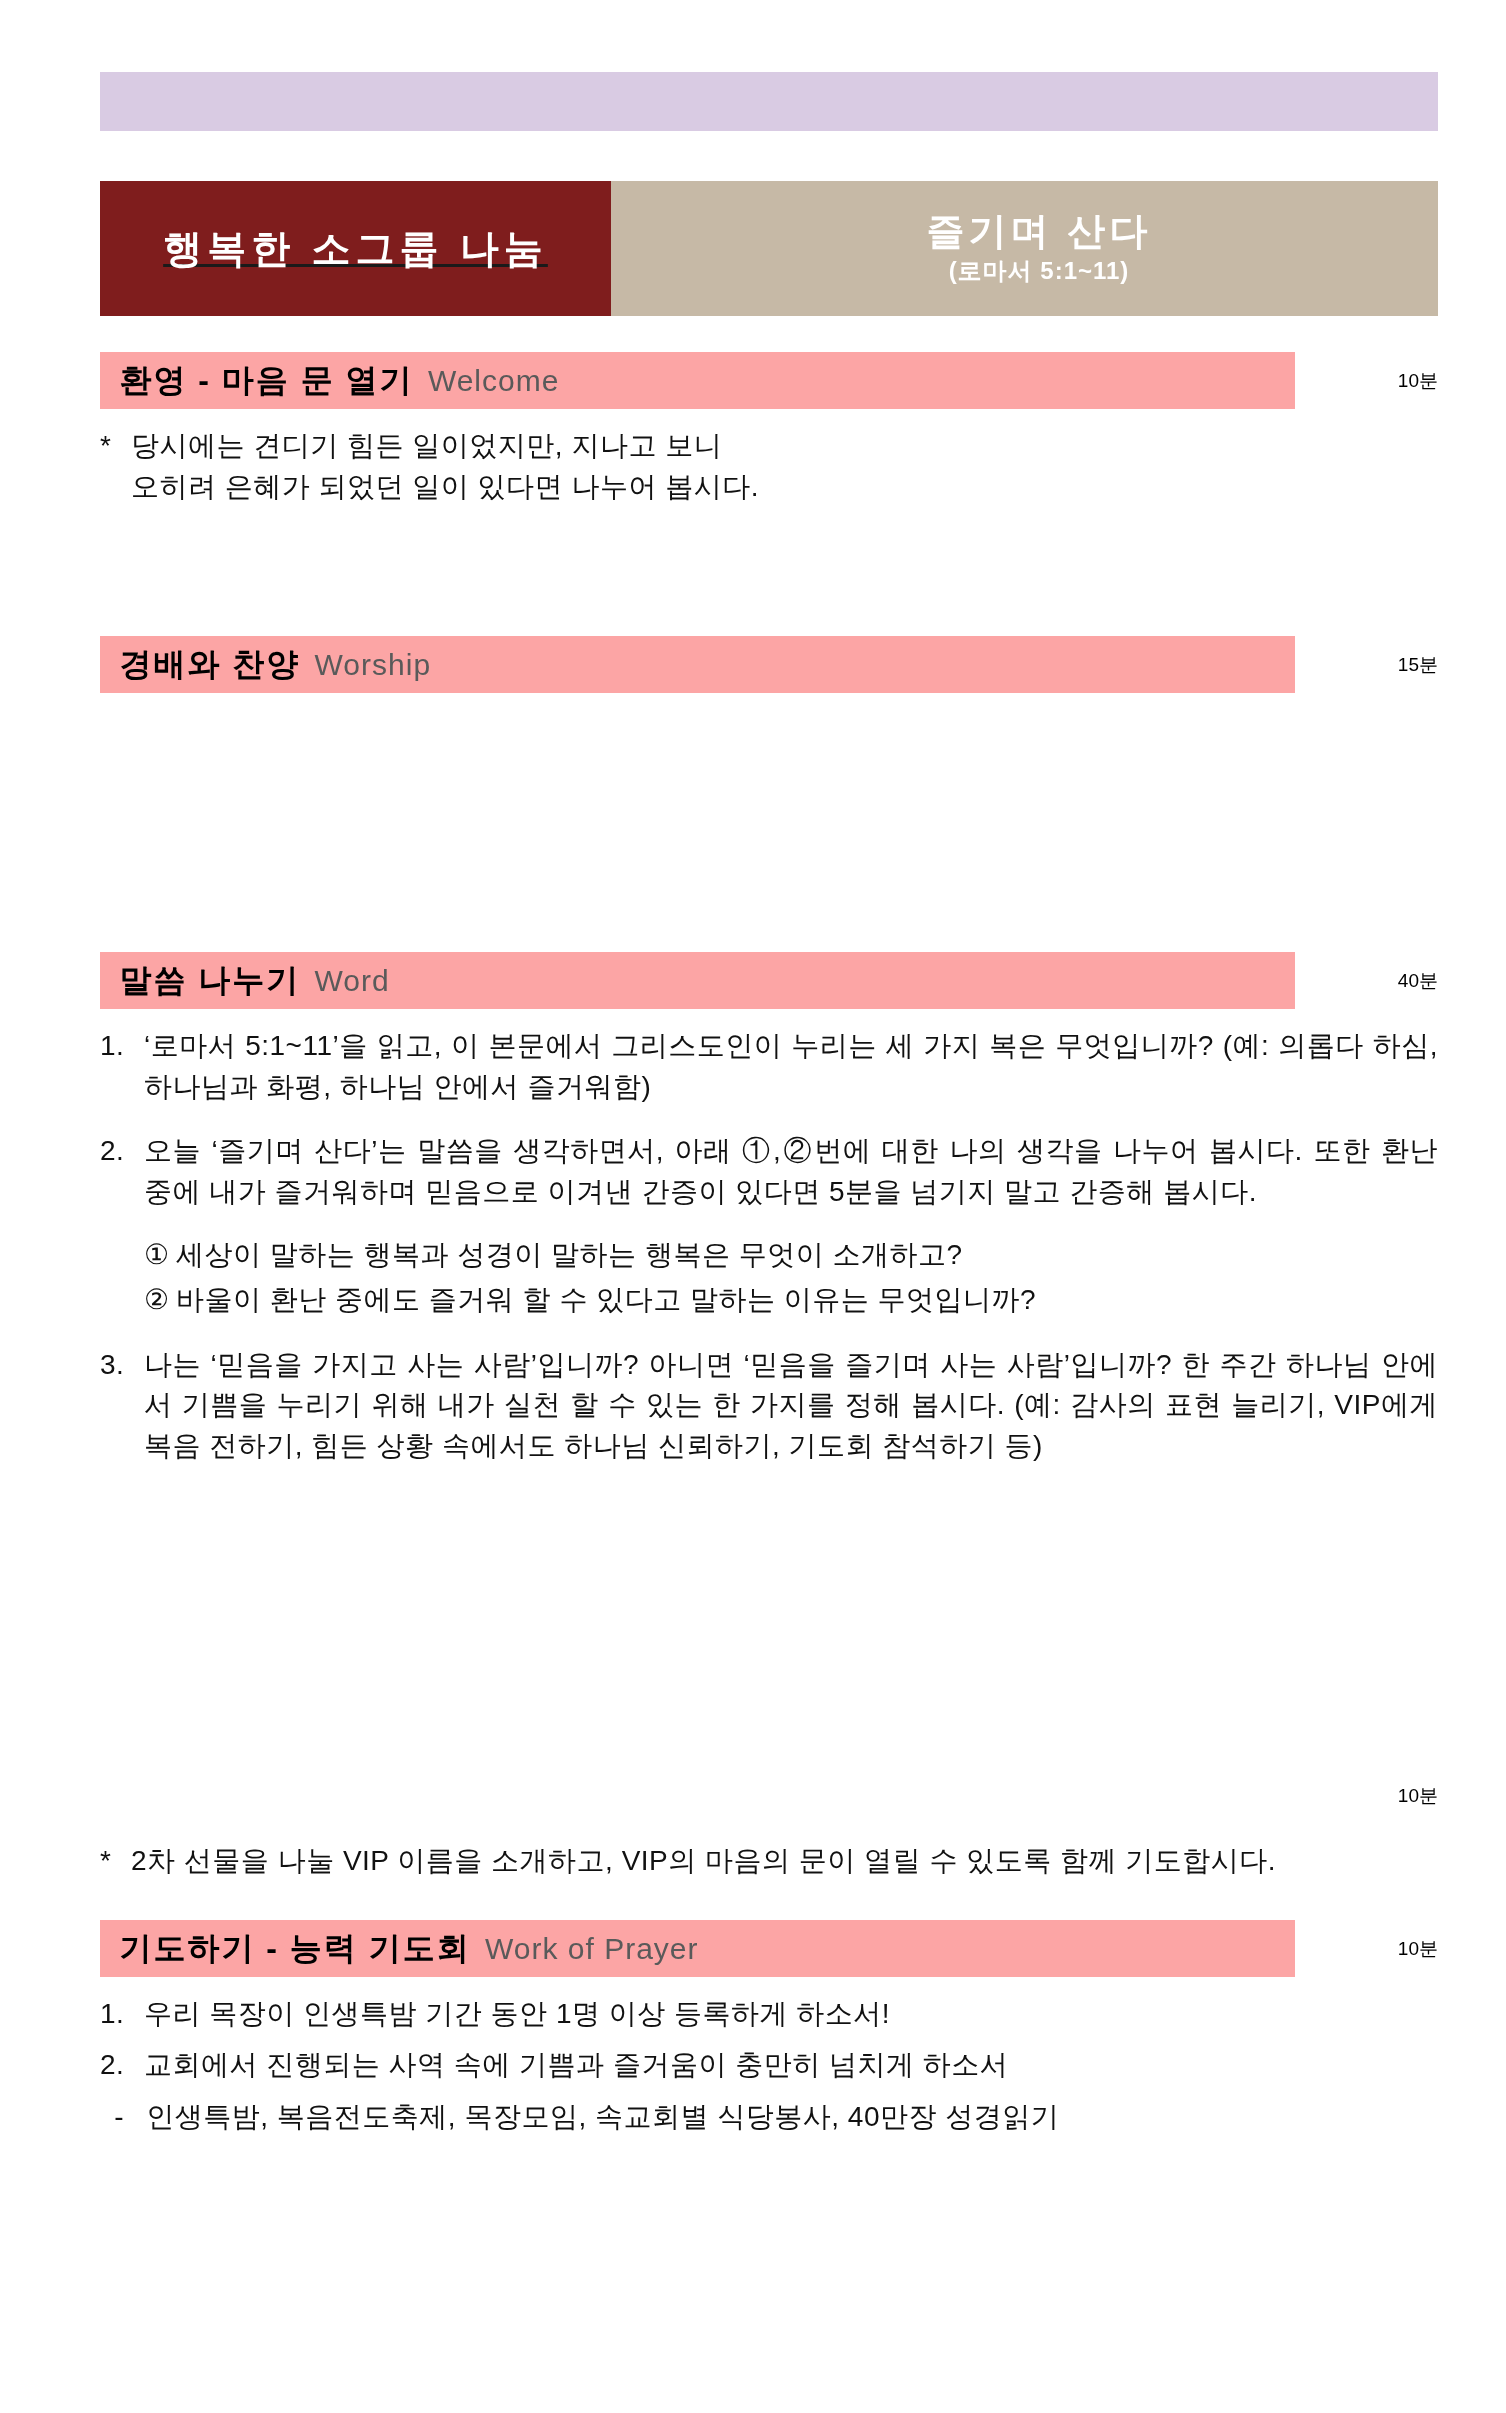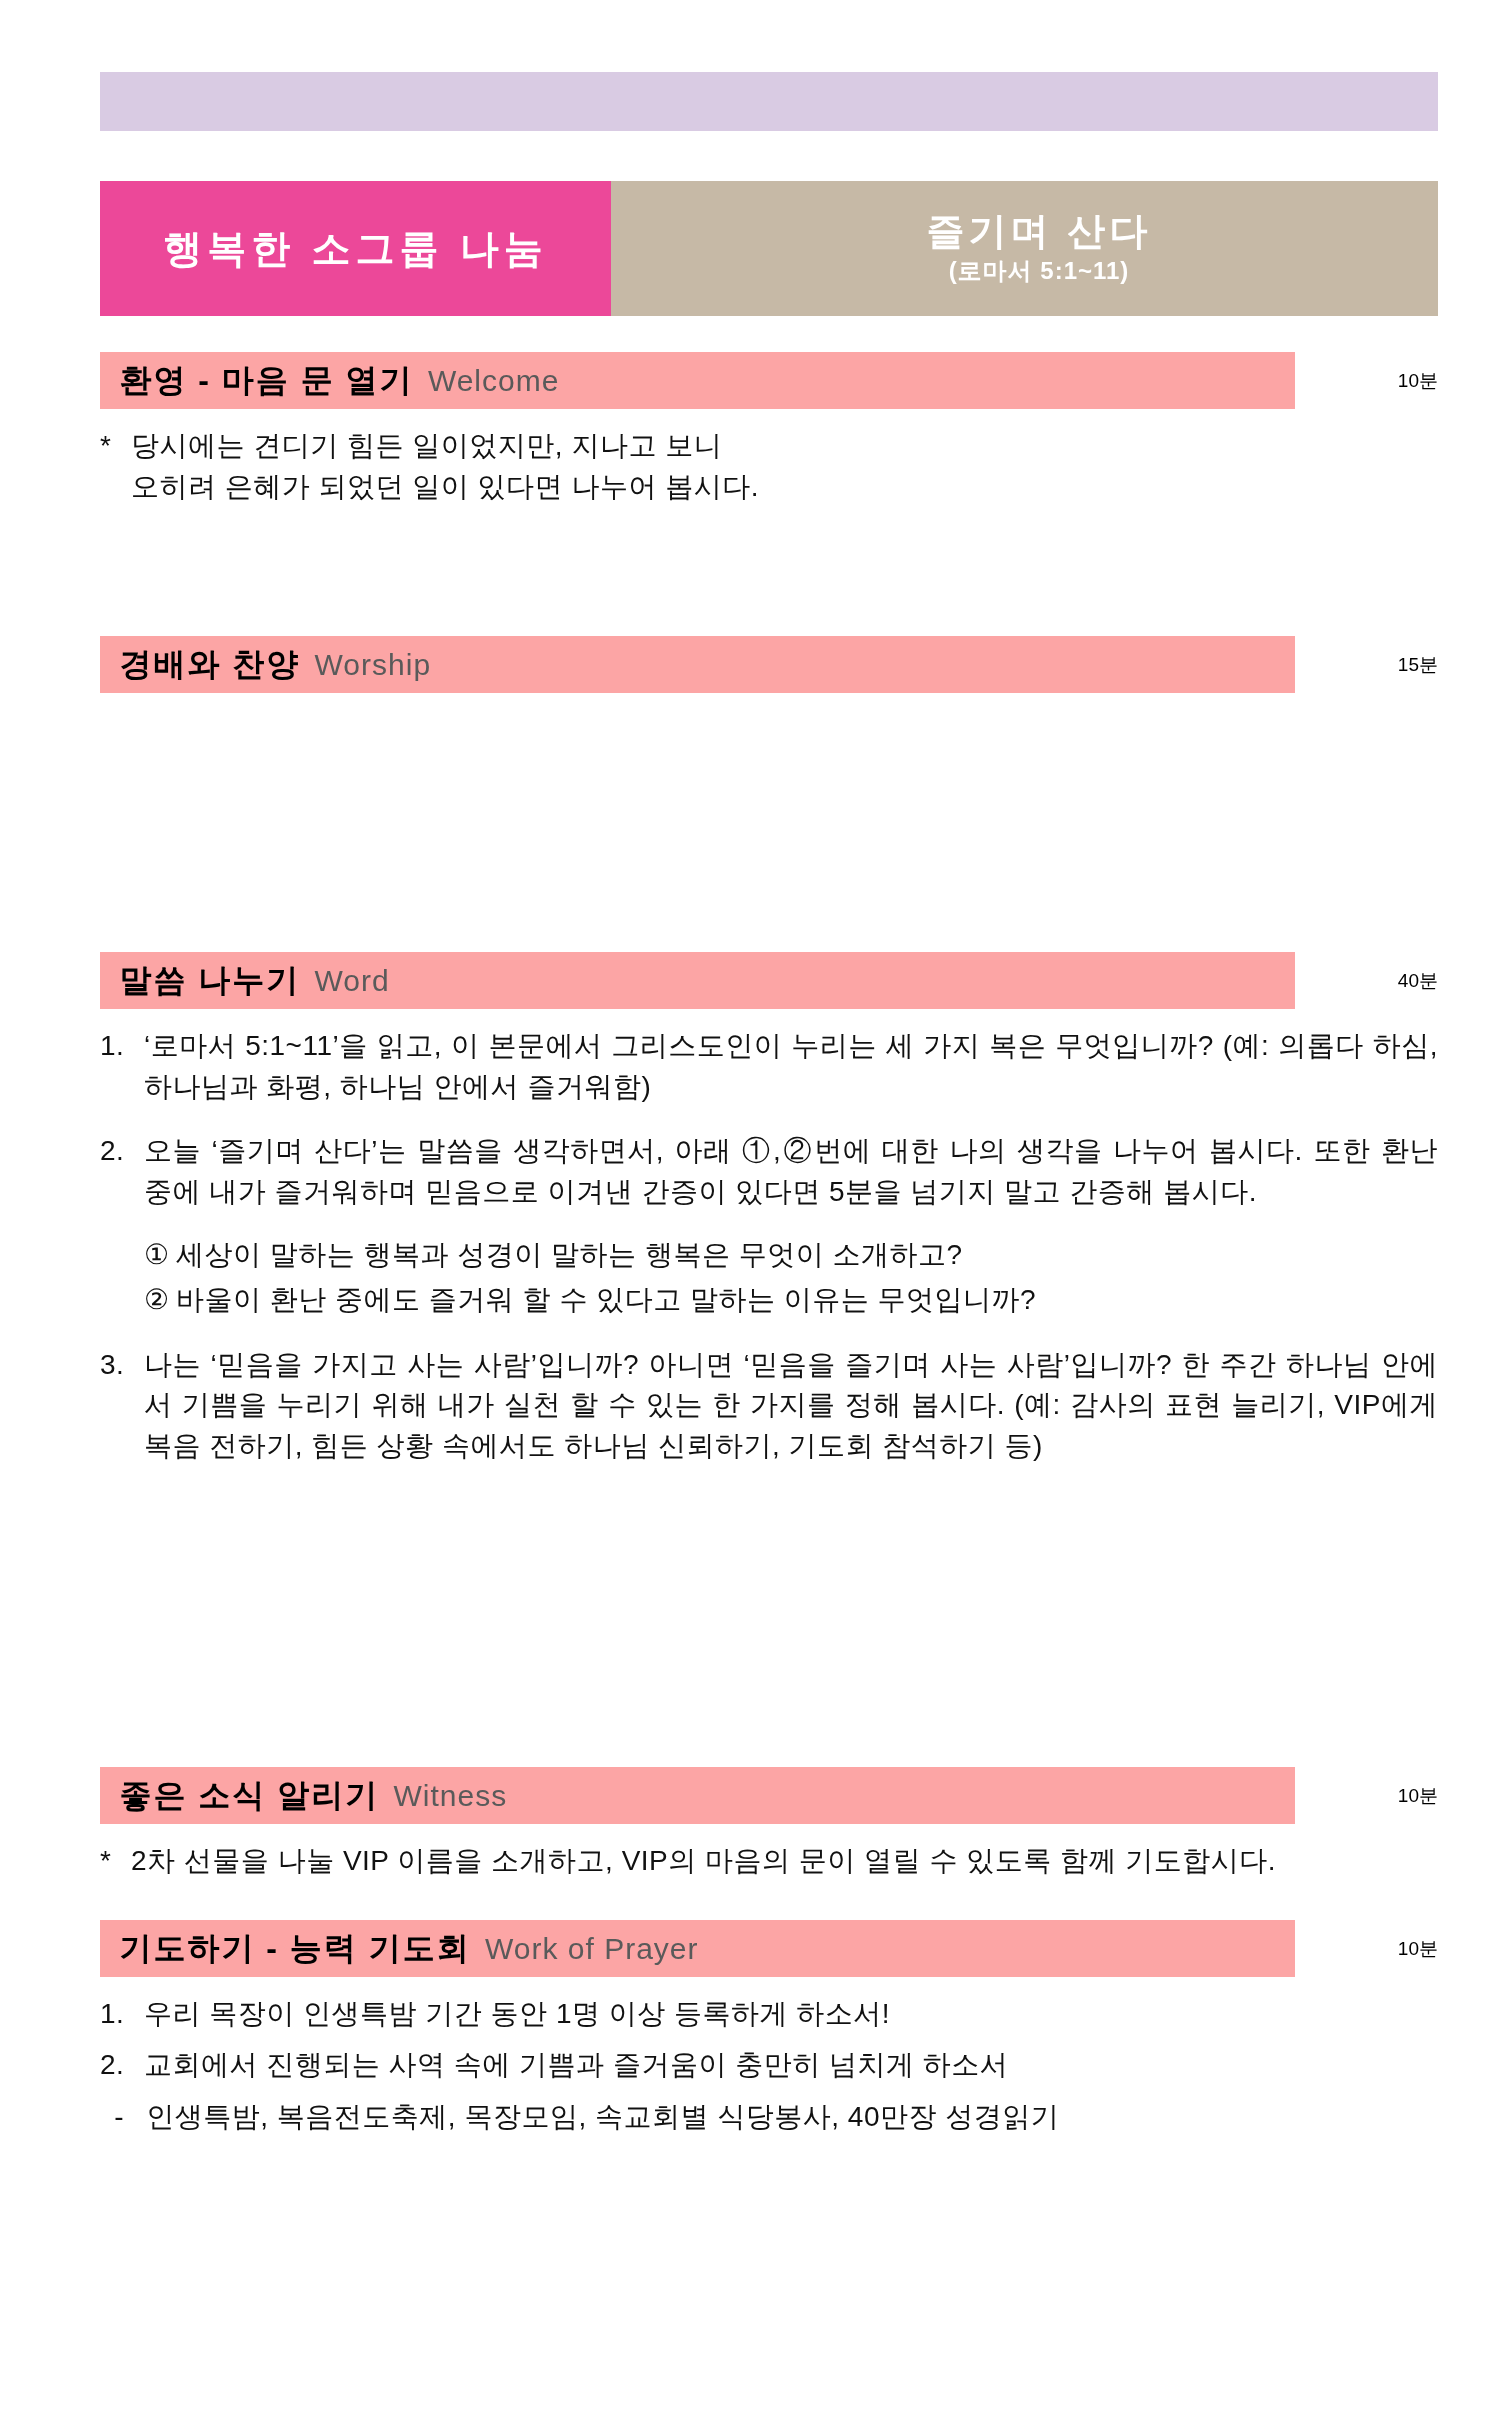--- a/index.html
+++ b/index.html
@@ -34,24 +34,25 @@
   .title-row {
     position: absolute;
     left: 100px;
     top: 181px;
     width: 1338px;
     height: 135px;
     display: flex;
   }
   .title-left {
     width: 511px;
-    background: #ec4899;
+    background: #7f1d1d;
     display: flex;
     align-items: center;
     justify-content: center;
+    text-decoration: underline;
   }
   .title-left span {
     color: #ffffff;
     font-size: 39px;
     font-weight: bold;
     letter-spacing: 5.1px;
   }
   .title-right {
     flex: 1;
     background: #c6b9a6;
@@ -236,24 +237,20 @@
     <div class="body-text" style="margin-top:23.5px;">
       <div class="indent-hang">
         <div class="marker">3.</div>
         <div class="content just">나는 ‘믿음을 가지고 사는 사람’입니까? 아니면 ‘믿음을 즐기며 사는 사람’입니까? 한 주간 하나님 안에서 기쁨을 누리기 위해 내가 실천 할 수 있는 한 가지를 정해 봅시다. (예: 감사의 표현 늘리기, VIP에게 복음 전하기, 힘든 상황 속에서도 하나님 신뢰하기, 기도회 참석하기 등)</div>
       </div>
     </div>
   </div>
 
   <div class="section" style="top: 1767px;">
     <div class="sec-head">
-      <div class="sec-bar">
-        <span class="ko">좋은 소식 알리기</span>
-        <span class="en">Witness</span>
-      </div>
       <div class="sec-time">10분</div>
     </div>
     <div class="body-text para">
       <div class="indent-hang">
         <div class="marker star">*</div>
         <div class="content just">2차 선물을 나눌 VIP 이름을 소개하고, VIP의 마음의 문이 열릴 수 있도록 함께 기도합시다.</div>
       </div>
     </div>
   </div>
 

